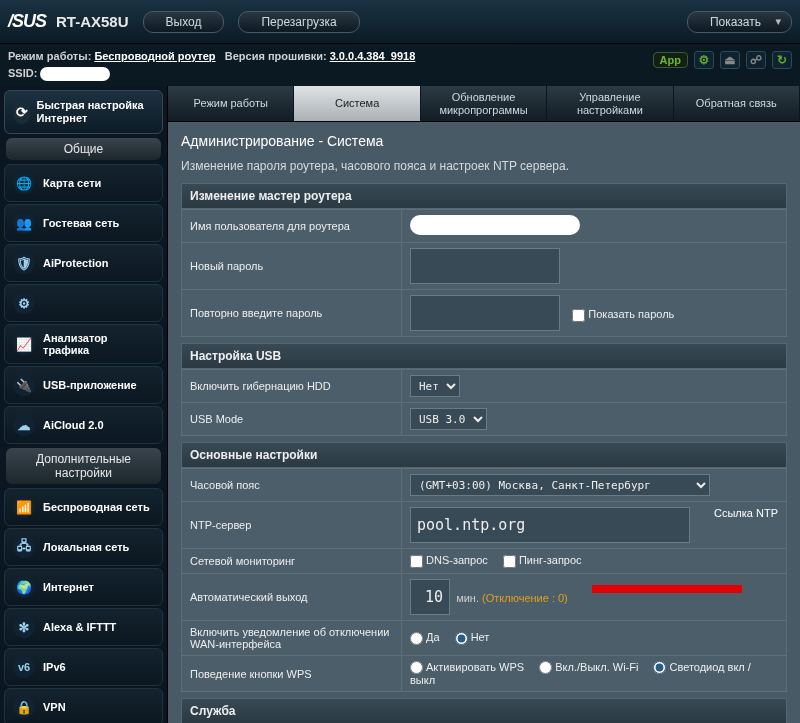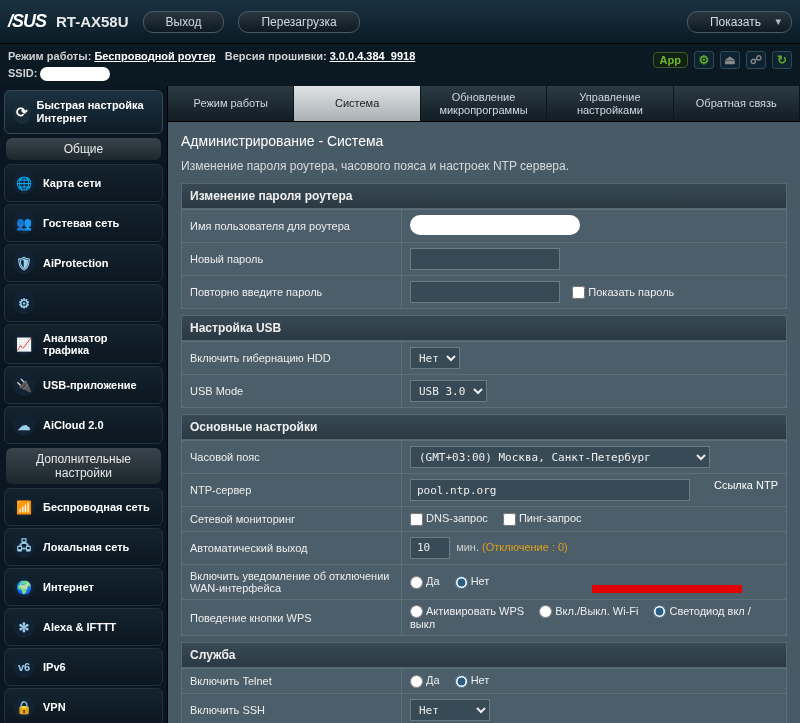--- a/index.html
+++ b/index.html
@@ -181,26 +181,26 @@
   table.form td.lbl { width:220px; background:#4b5e69;margin-left:8px; }
   table.form td.val {
     background:#4b5e69;
   }
 
   .txt-in {
     background:#384a55;
     border:1px solid #6a7b84;
     color:#eee;
     padding:2px 6px;
-    font-size:11px;
+    font-size:15px;
     font-family:monospace;
-    height:22px;
+    height:36px;
   }
   .txt-in.wide { width:280px; }
-  .txt-in.small { width:40px; text-align:left;}
+  .txt-in.small { width:40px; text-align:right;}
   .txt-white {
     background:#fff; display:inline-block;
     width:170px; height:20px; border-radius:10px;
   }
   select.sel {
     background:#384a55;
     border:1px solid #6a7b84;
     color:#eee;
     padding:2px 4px; font-size:11px;
     font-family:monospace;
@@ -331,21 +331,21 @@
       <div class="tab">Обратная связь</div>
     </div>
 
     <div class="panel">
       <div class="panel-inner">
 
         <div class="page-title">Администрирование - Система</div>
         <div class="page-desc">Изменение пароля роутера, часового пояса и настроек NTP сервера.</div>
 
         <div class="block">
-          <div class="block-head">Изменение пароля роутера</div>
+          <div class="block-head">Изменение мастер роутера</div>
           <table class="form">
             <tbody>
                 <tr>
               <td class="lbl">Имя пользователя для роутера</td>
               <td class="val"><span class="txt-white"></span></td>
             </tr>
             <tr>
               <td class="lbl">Новый пароль</td>
               <td class="val"><input class="txt-in" type="password" style="width: 150px;"></td>
             </tr>

